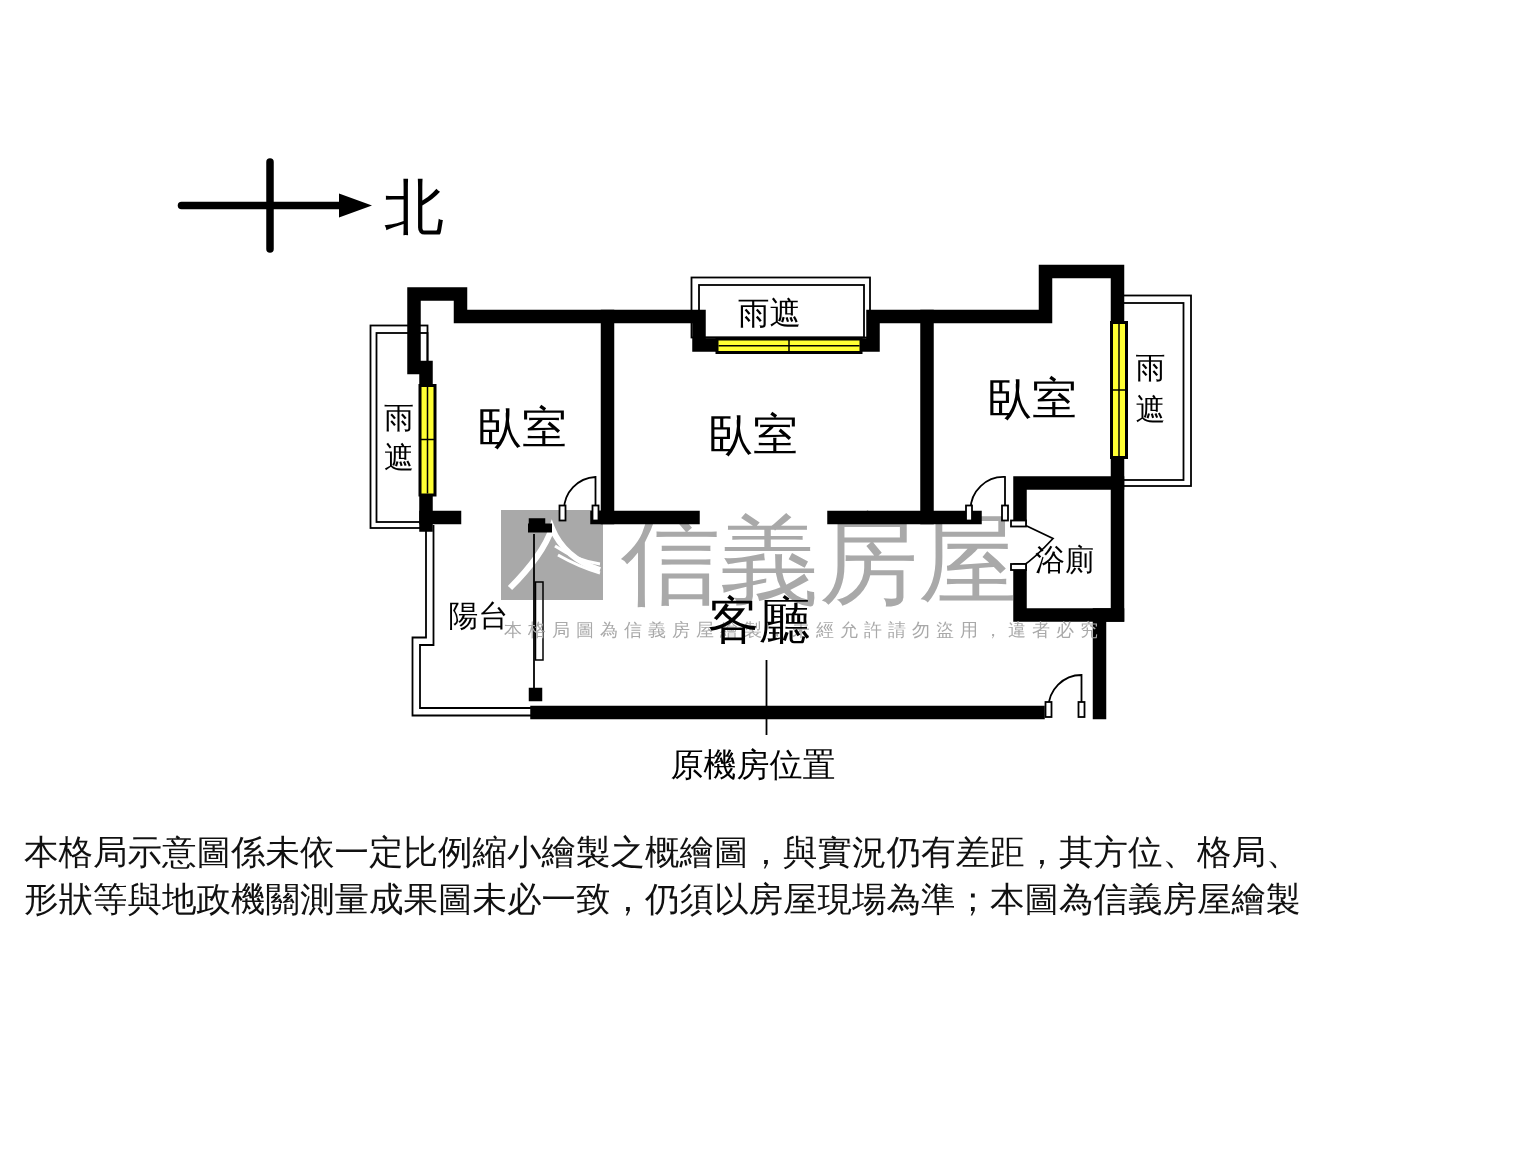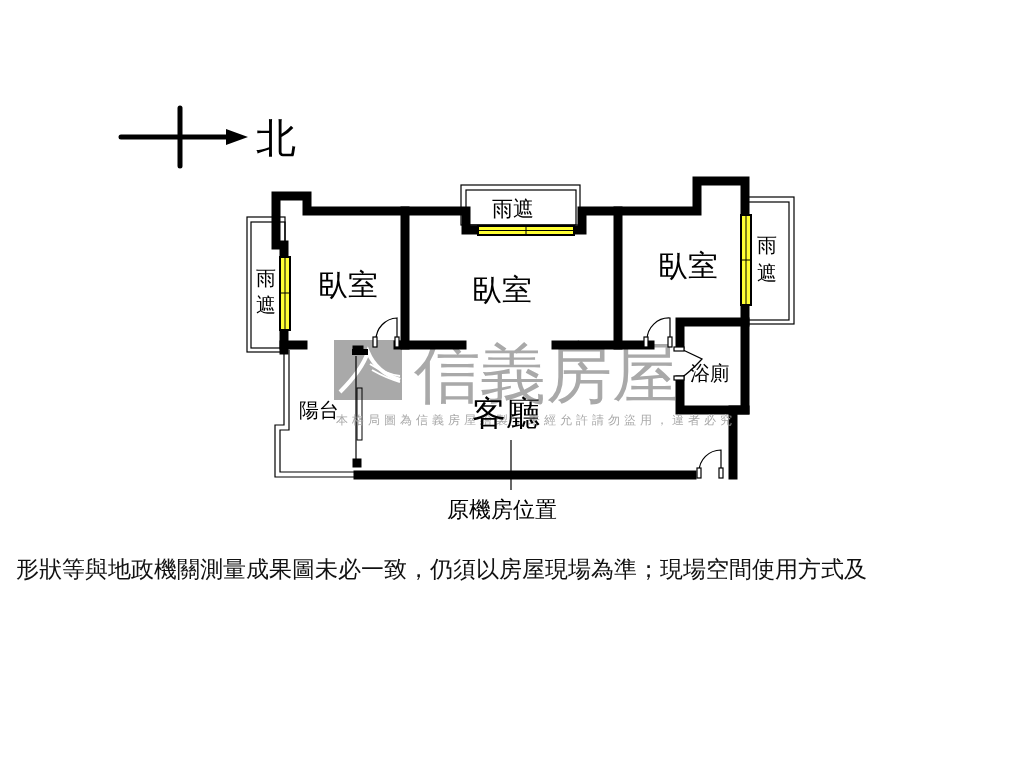--- a/index.html
+++ b/index.html
@@ -121,14 +121,15 @@
   <text class="room-label" x="256" y="285" font-size="20">雨</text>
   <text class="room-label" x="256" y="312" font-size="20">遮</text>
   <text class="room-label" x="757" y="252" font-size="20">雨</text>
   <text class="room-label" x="757" y="280" font-size="20">遮</text>
 
   <line x1="511" y1="440" x2="511" y2="490" stroke="#000" stroke-width="1.2"></line>
   <text class="room-label" x="447" y="517" font-size="22">原機房位置</text>
 </svg>
 
 <div class="disclaimer">
-  <span>形狀等與地政機關測量成果圖未必一致，仍須以房屋現場為準；現場空間使用方式及</span>
+  <span>本格局示意圖係未依一定比例縮小繪製之概繪圖，與實況仍有差距，其方位、格局、</span>
+  <span>形狀等與地政機關測量成果圖未必一致，仍須以房屋現場為準；本圖為信義房屋繪製</span>
 </div>
 
 </body></html>

